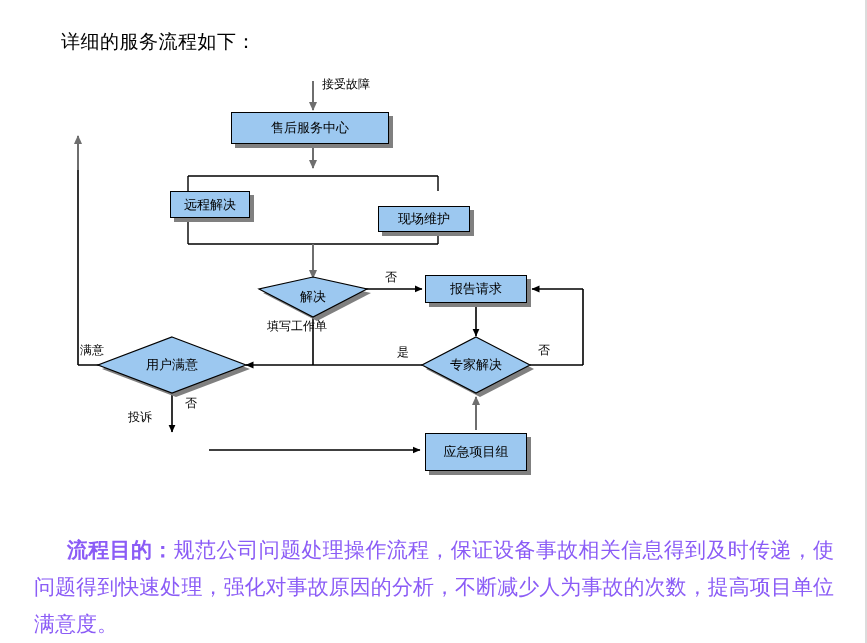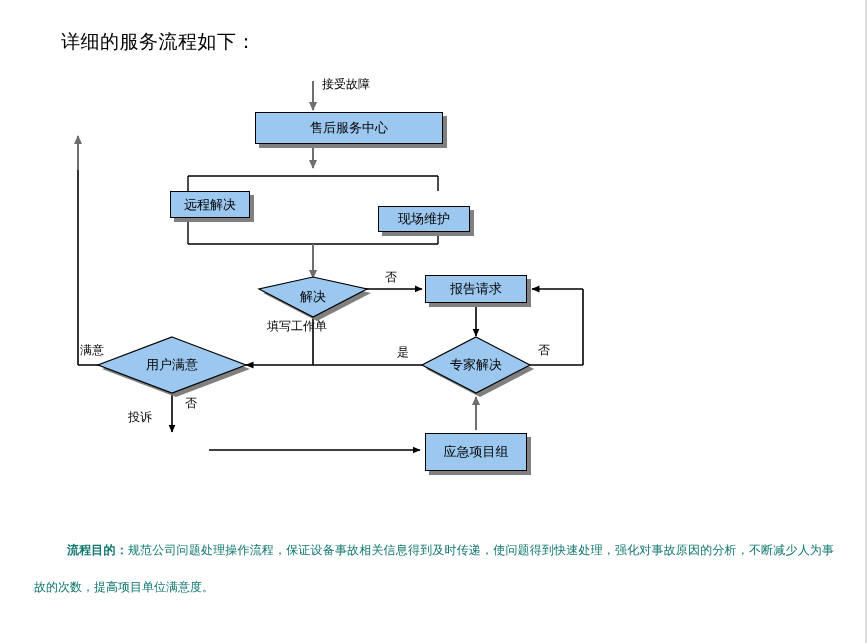--- a/index.html
+++ b/index.html
@@ -97,23 +97,23 @@
     line-height: 14px;
   }
 
   
   .purpose {
     position: absolute;
     left: 34px;
     top: 532px;
     width: 800px;
     font-family: "Liberation Serif", "DejaVu Serif", serif;
-    font-size: 12px;
+    font-size: 21px;
     line-height: 37px;
-    color: #0f766e;
+    color: #8b5cf6;
     text-align: justify;
   }
   .purpose .lead {
     font-weight: bold;
     margin-left: 33px;
   }
 </style>
 </head>
 <body>
 
@@ -189,21 +189,21 @@
       <polygon points="313,217 367,229 313,257 259,229" fill="#9CC8F0" stroke="#000000" stroke-width="1.2"></polygon>
 
       <polygon points="480,281 534,309 480,337 426,309" fill="#808080"></polygon>
       <polygon points="476,277 530,305 476,333 422,305" fill="#9CC8F0" stroke="#000000" stroke-width="1.2"></polygon>
 
       <polygon points="176,281 250,309 176,337 102,309" fill="#808080"></polygon>
       <polygon points="172,277 246,305 172,333 98,305" fill="#9CC8F0" stroke="#000000" stroke-width="1.2"></polygon>
     </svg>
 
 
-    <div class="node rect" style="left:231px; top:52px; width:188px; height:32px;margin-left:24px;">
+    <div class="node rect" style="left:231px; top:52px; width:158px; height:32px;">
       <span class="label">售后服务中心</span>
     </div>
 
     <div class="node rect" style="left:170px; top:131px; width:80px; height:27px;">
       <span class="label">远程解决</span>
     </div>
 
     <div class="node rect" style="left:378px; top:146px; width:92px; height:26px;">
       <span class="label">现场维护</span>
     </div>

